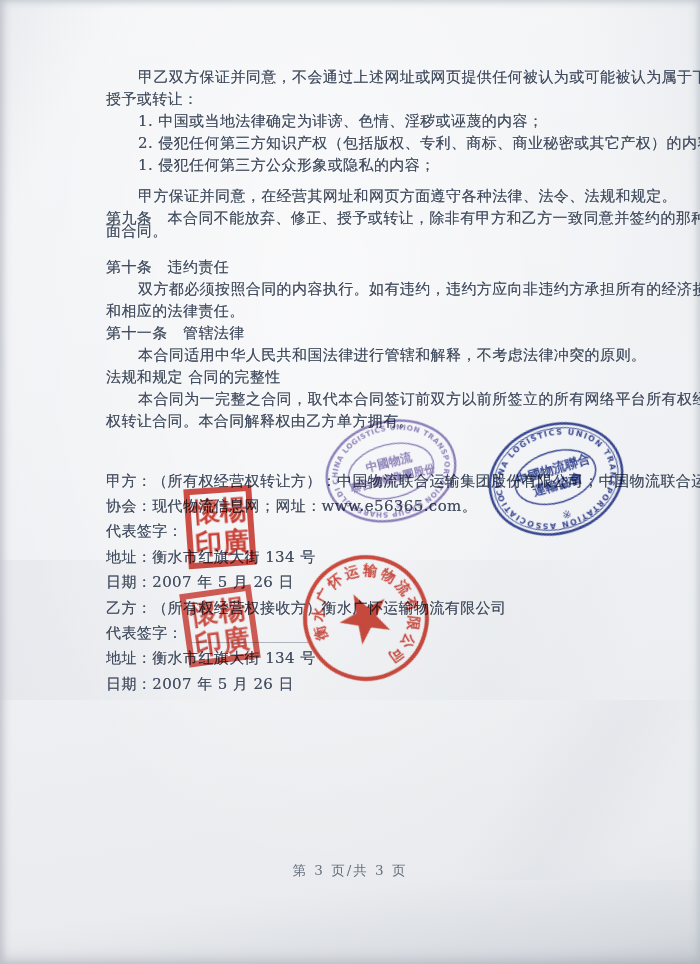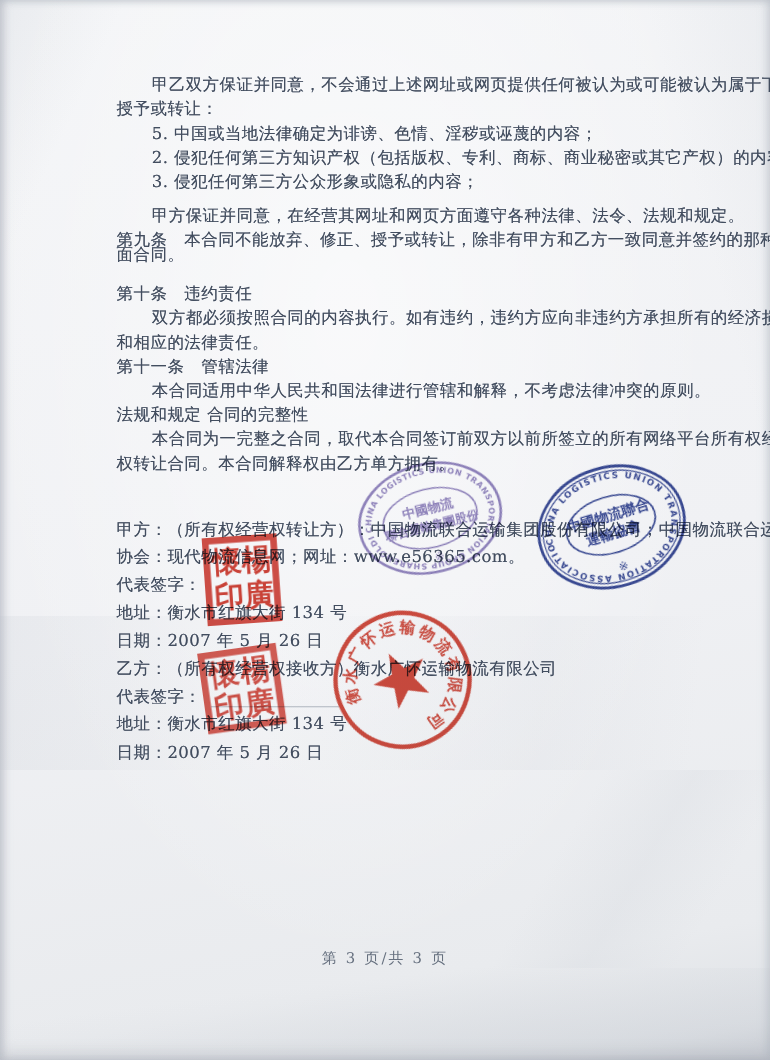--- a/index.html
+++ b/index.html
@@ -90,23 +90,23 @@
 <body>
 
 <div class="paper">
   <div class="crease c1"></div>
   <div class="crease c2"></div>
   <div class="crease c3"></div>
 
   <div class="doc-lines">
     <div class="line ind">甲乙双方保证并同意，不会通过上述网址或网页提供任何被认为或可能被认为属于下述</div>
     <div class="line">授予或转让：</div>
-    <div class="line ind">5. 中国或当地法律确定为诽谤、色情、淫秽或诬蔑的内容；</div>
+    <div class="line ind">1. 中国或当地法律确定为诽谤、色情、淫秽或诬蔑的内容；</div>
     <div class="line ind">2. 侵犯任何第三方知识产权（包括版权、专利、商标、商业秘密或其它产权）的内容；</div>
-    <div class="line ind">3. 侵犯任何第三方公众形象或隐私的内容；</div>
+    <div class="line ind">1. 侵犯任何第三方公众形象或隐私的内容；</div>
     <div class="line ind">甲方保证并同意，在经营其网址和网页方面遵守各种法律、法令、法规和规定。</div>
     <div class="line">第九条　本合同不能放弃、修正、授予或转让，除非有甲方和乙方一致同意并签约的那种书</div>
     <div class="line">面合同。</div>
     <div class="line">第十条　违约责任</div>
     <div class="line ind">双方都必须按照合同的内容执行。如有违约，违约方应向非违约方承担所有的经济损失</div>
     <div class="line">和相应的法律责任。</div>
     <div class="line">第十一条　管辖法律</div>
     <div class="line ind">本合同适用中华人民共和国法律进行管辖和解释，不考虑法律冲突的原则。</div>
     <div class="line">法规和规定 合同的完整性</div>
     <div class="line ind">本合同为一完整之合同，取代本合同签订前双方以前所签立的所有网络平台所有权经营</div>

